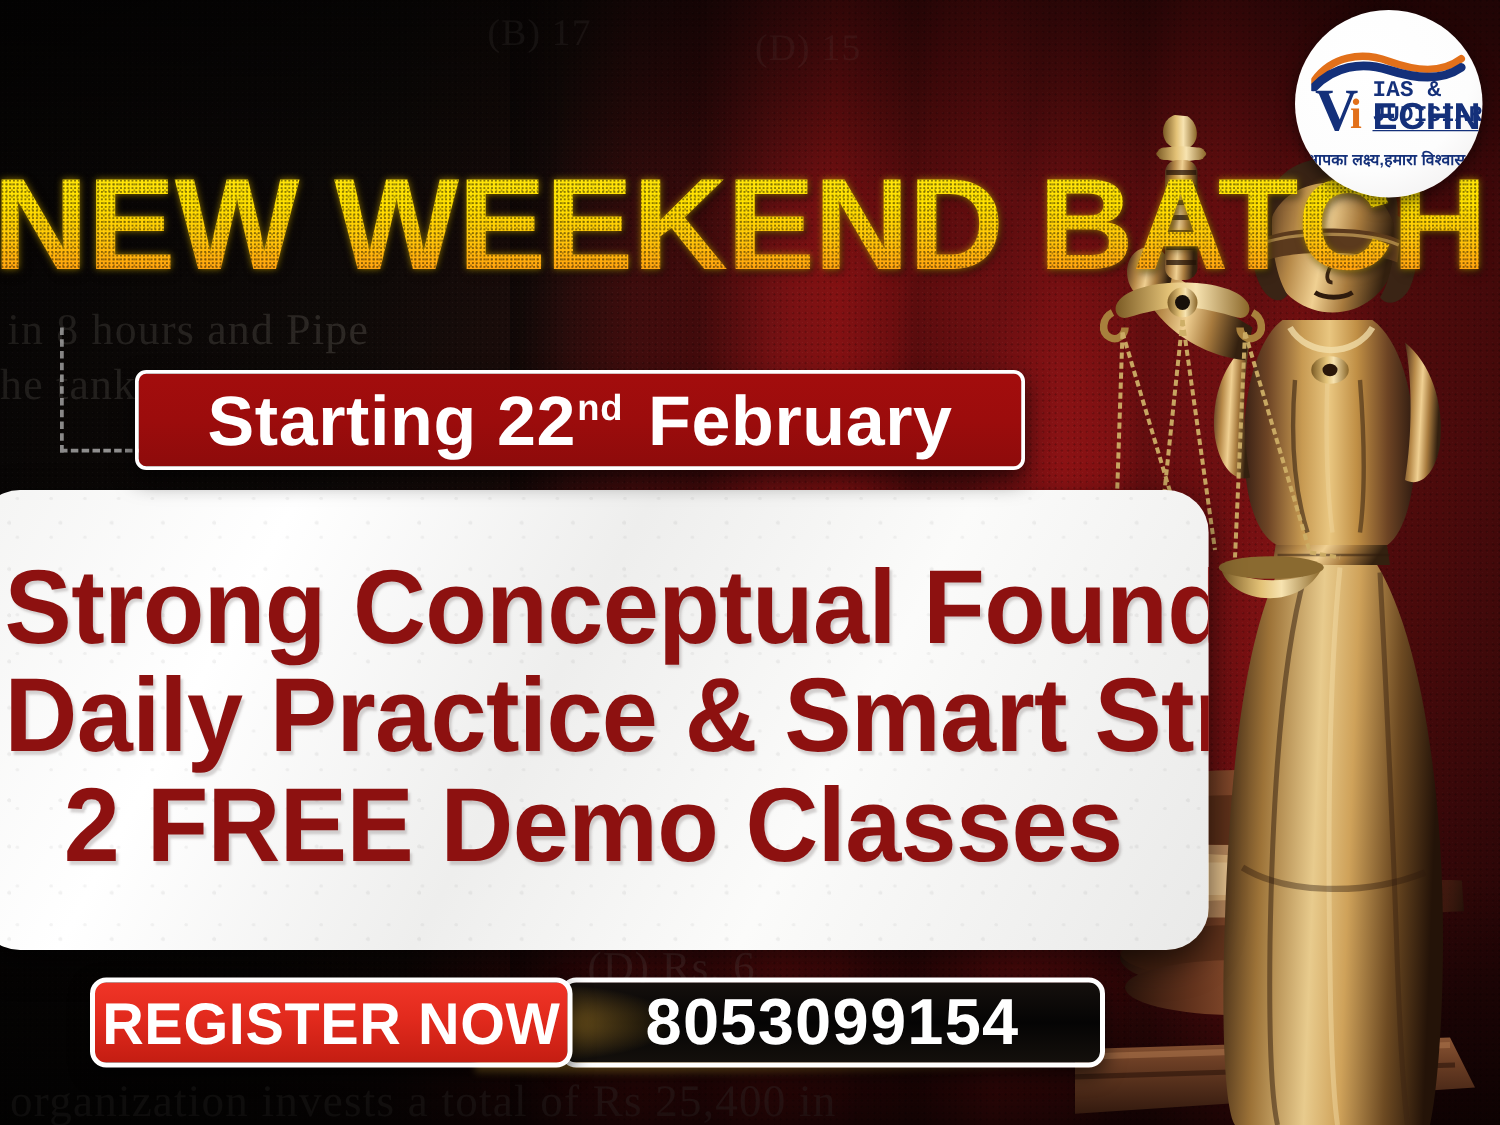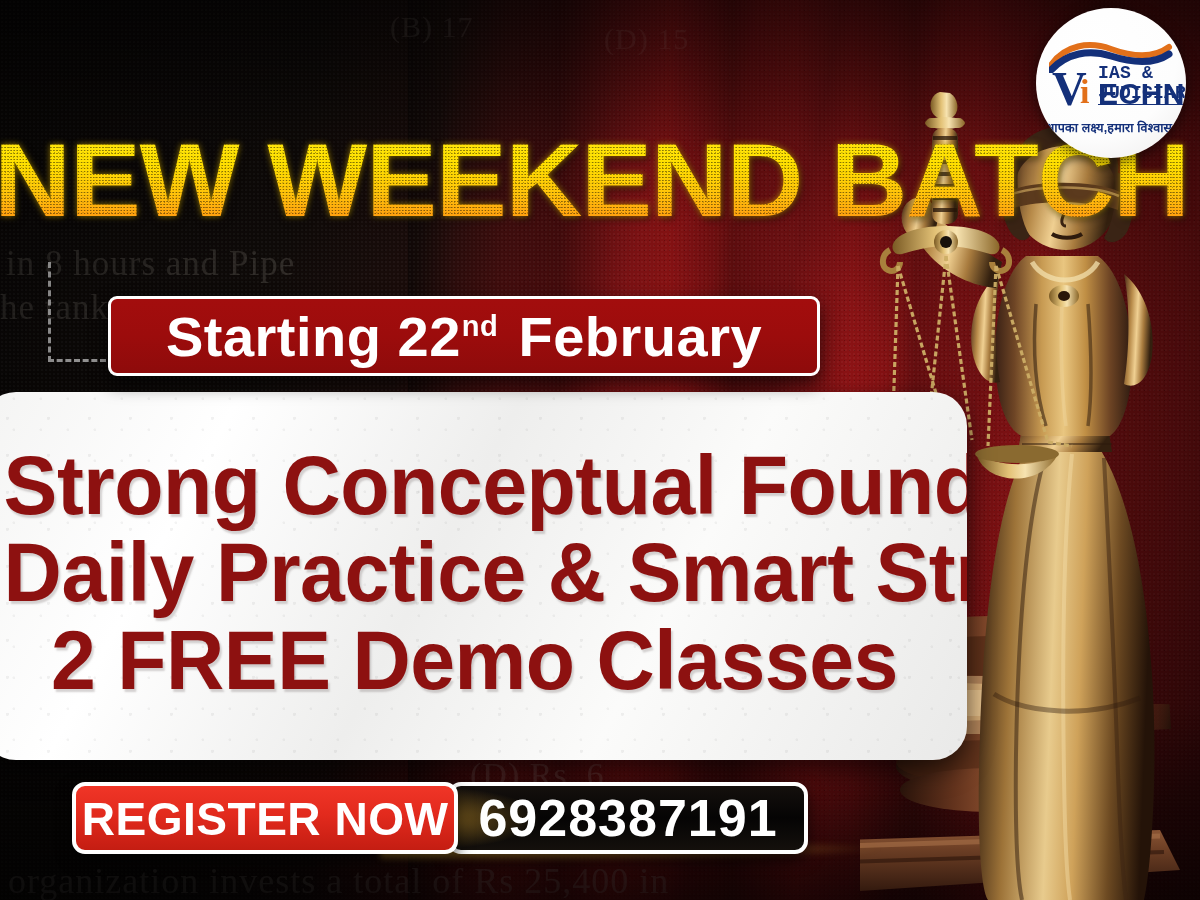--- a/index.html
+++ b/index.html
@@ -166,21 +166,21 @@
     white-space:nowrap; text-align:center;
     transform:scaleX(.96);
     text-shadow:2px 3px 2px rgba(120,110,110,.30);
   }
   .feature-line.l1{ padding-left:2px; }
   .feature-line.l2{ padding-left:2px; }
   .feature-line.l3{ padding-left:0px; }
 
   
   .cta{
-    position:absolute; left:72px; top:782px; width:736px; height:72px; z-index:10;
+    position:absolute; left:72px; top:782px; width:812px; height:72px; z-index:10;
     display:flex; align-items:stretch;
   }
   .cta-register{
     flex:0 0 386px;
     background:linear-gradient(180deg,#f03527 0%,#e22a1d 45%,#c41d12 100%);
     border:4px solid #ffffff; border-radius:13px;
     display:flex; align-items:center; justify-content:center;
     box-shadow:0 6px 16px rgba(0,0,0,.65);
     position:relative; z-index:2;
   }
@@ -448,21 +448,21 @@
     <div class="feature-line l2">Daily Practice &amp; Smart Strategy</div>
     <div class="feature-line l3">2 FREE Demo Classes</div>
   </div>
 
   <div class="cta-glow"></div>
   <div class="cta">
     <div class="cta-register">
       <span class="lbl">REGISTER NOW</span>
     </div>
     <div class="cta-phone">
-      <span class="num">6928387191</span>
+      <span class="num">8053099154</span>
     </div>
   </div>
 
   <div class="logo">
     <svg class="logo-swoosh" viewBox="0 0 124 34">
       <path d="M2 26 C16 6 40 2 62 10 C84 18 104 20 120 8" stroke="#e2701a" stroke-width="6" fill="none" stroke-linecap="round"></path>
       <path d="M2 31 C18 14 40 10 62 17 C84 24 104 26 120 15" stroke="#14307a" stroke-width="7" fill="none" stroke-linecap="round"></path>
     </svg>
     <div class="logo-word">
       <span class="logo-v">V</span>

